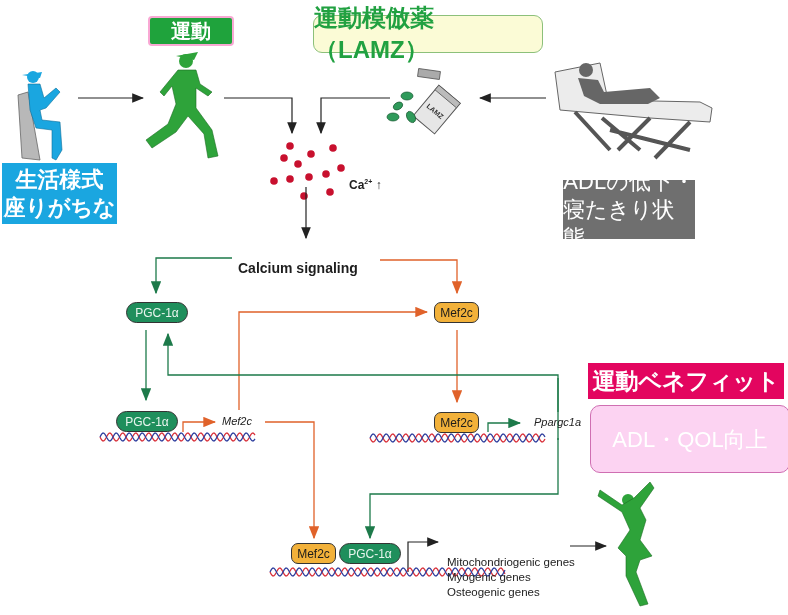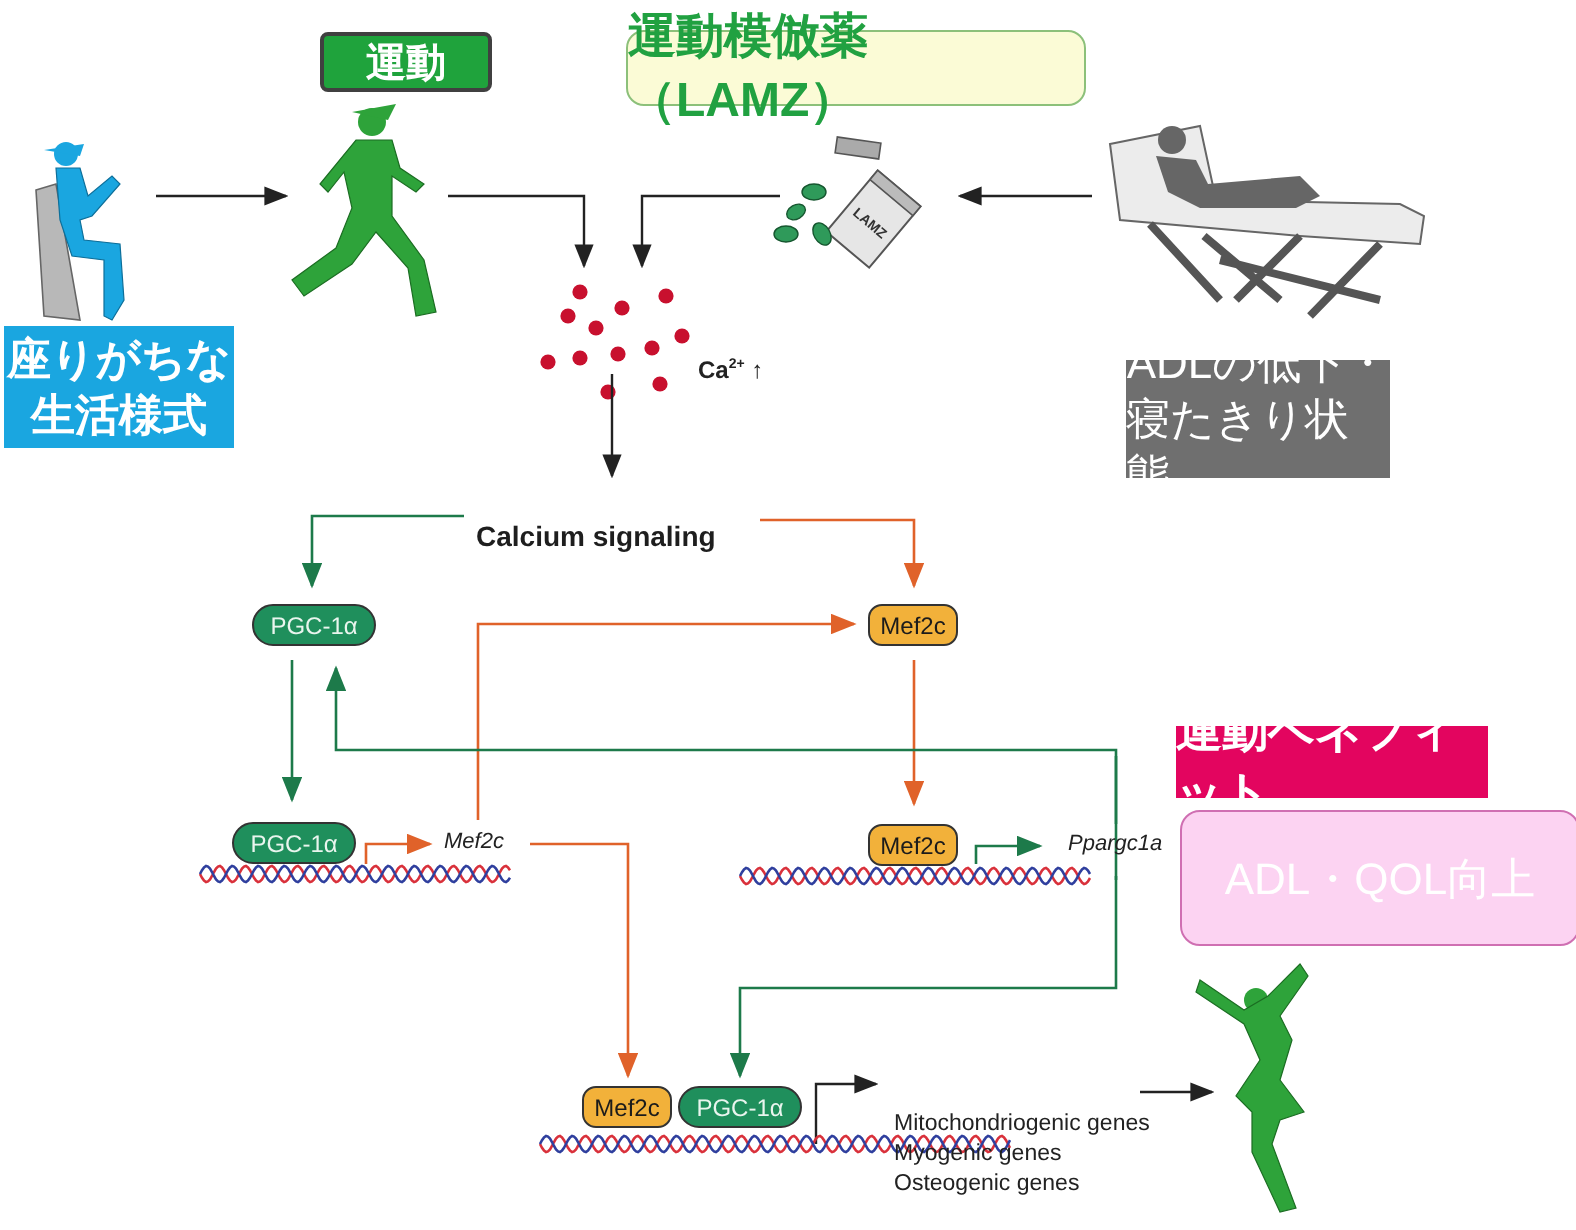--- a/index.html
+++ b/index.html
@@ -1,27 +1,27 @@
 <!DOCTYPE html>
 <html><head>
 <meta charset="utf-8">
 <style>
   html, body { margin:0; padding:0; background:#ffffff; }
   body { width:788px; height:615px; position:relative; overflow:hidden;
          font-family:"Liberation Sans", sans-serif; }
   .label-box { position:absolute; display:flex; align-items:center; justify-content:center; box-sizing:border-box; }
-  .exercise-label { left:160px; top:16px; width:86px; height:30px; background:#1fa33c; color:#fff;
-       border:2px solid #404040; border-radius:4px; font-size:20px; font-weight:bold; }
+  .exercise-label { left:148px; top:16px; width:86px; height:30px; background:#1fa33c; color:#fff;
+       border:2px solid #f9a8d4; border-radius:4px; font-size:20px; font-weight:bold; }
   .drug-label { left:313px; top:15px; width:230px; height:38px; background:#fbfbd6; color:#21a141;
        border:1.5px solid #8cc07a; border-radius:9px; font-size:24px;font-weight:bold; }
   .sedentary-label { left:2px; top:163px; width:115px; height:61px; background:#1aa6e0; color:#fff;
        font-size:22px; font-weight:bold; line-height:28px; flex-direction:column; }
   .bedridden-label { left:563px; top:180px; width:132px; height:59px; background:#6f6f6f; color:#fff;
        font-size:22px; line-height:28px; flex-direction:column; }
-  .benefit-label { left:588px; top:363px; width:156px; height:36px; background:#e3055f; color:#fff;
+  .benefit-label { left:588px; top:363px; width:196px; height:36px; background:#e3055f; color:#fff;
        font-size:23px; font-weight:bold; }
   .outcome-label { left:590px; top:405px; width:200px; height:68px; background:#fcd3f2; color:#fff;
        border:1.5px solid #cf6fb2; border-radius:10px; font-size:22px; line-height:29px; flex-direction:column; }
   .pill { position:absolute; display:flex; align-items:center; justify-content:center; box-sizing:border-box;
           font-size:12px; color:#1b1b1b; border:1.5px solid #333; }
   .pill.pgc { background:#1f8f5c; color:#e9f5ee; border-radius:11px; height:21px; }
   .pill.mef { background:#f2b13a; border-radius:7px; height:21px; }
   .txt { position:absolute; color:#222; white-space:nowrap; }
   .gene { font-style:italic; font-size:11px; }
   .ca { font-size:12px; font-weight:bold; }
@@ -135,22 +135,22 @@
 
   <g>
     <circle cx="628" cy="500" r="6" fill="#2ea33a"></circle>
     <path d="M600,490 L622,505 L634,498 L650,482 L654,488 L640,508 L646,520 L640,540 L652,556 L640,560 L636,572 L648,604 L640,606 L626,576 L626,556 L618,548 L630,530 L622,512 L598,496 Z" fill="#2ea33a" stroke="#1b6d22" stroke-width="0.6"></path>
   </g>
 </svg>
 
 <div class="label-box exercise-label">運動</div>
 <div class="label-box drug-label">運動模倣薬（LAMZ）</div>
 <div class="label-box sedentary-label">
+  <span>生活様式</span>
   <span>座りがちな</span>
-  <span>生活様式</span>
 </div>
 <div class="label-box bedridden-label">
   <span>ADLの低下・</span>
   <span>寝たきり状態</span>
 </div>
 <div class="label-box benefit-label">運動ベネフィット</div>
 <div class="label-box outcome-label">
   <span>ADL・QOL向上</span>
 </div>
 

